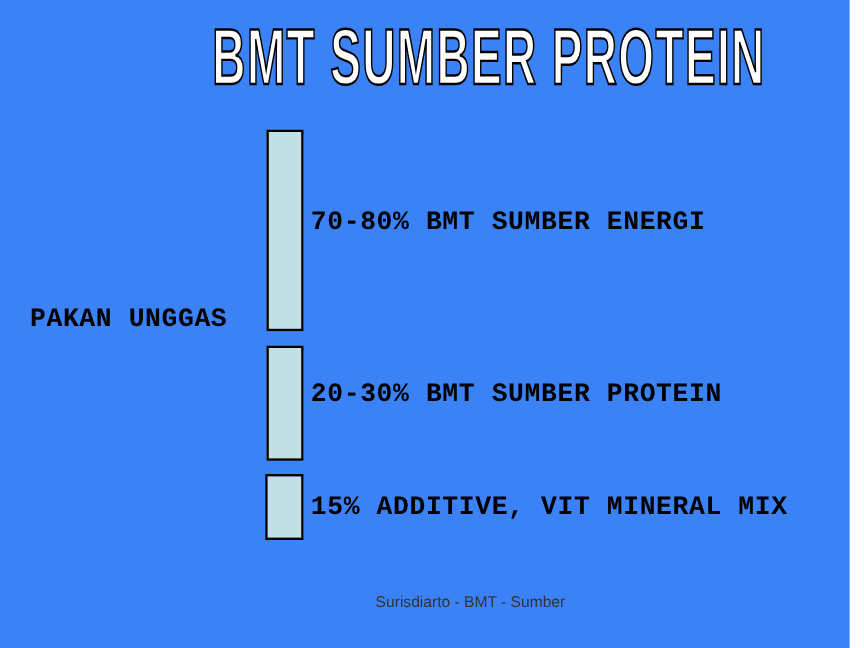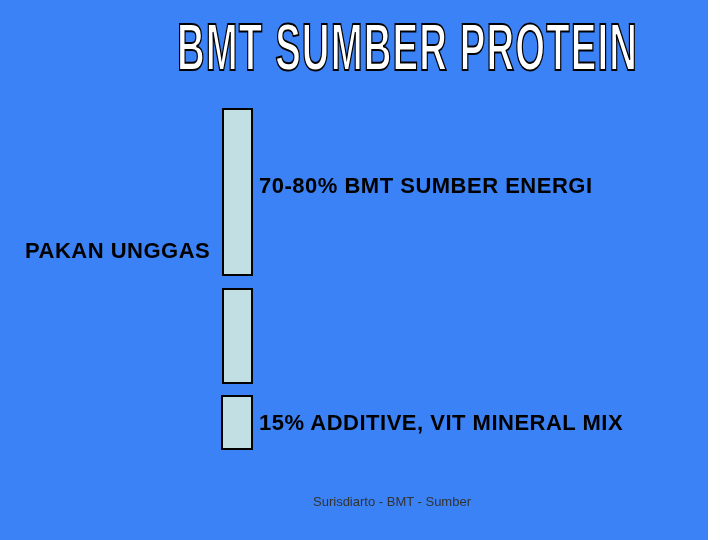--- a/index.html
+++ b/index.html
@@ -42,28 +42,28 @@
     position: absolute;
     border: 2px solid #000000;
     box-sizing: border-box;
     background: #c2e0e4;
   }
   .bar1 { left: 222px; top: 108px; width: 31px; height: 168px; }
   .bar2 { left: 222px; top: 288px; width: 31px; height: 96px; }
   .bar3 { left: 221px; top: 395px; width: 32px; height: 55px; }
   .label {
     position: absolute;
-    font-family: Liberation Sans, sans-serif;
+    font-family: Liberation Mono, monospace;
     font-weight: bold;
     font-size: 22px;
     letter-spacing: 0.5px;
     color: #000000;
     white-space: nowrap;
   }
-  .left-label { left: 25px;  top: 238px; text-align: right; }
+  .left-label { left: 25px;  top: 254px; text-align: right; }
   .l1         { left: 259px; top: 173px; }
   .l2         { left: 259px; top: 316px; }
   .l3         { left: 259px; top: 410px; }
   .footer {
     position: absolute;
     left: 0;
     top: 494px;
     width: 720px;
     text-align: center;
     font-family: "Liberation Sans", sans-serif;
@@ -81,20 +81,21 @@
   <h1 class="title"><span class="title-inner">BMT SUMBER PROTEIN</span></h1>
 
   <div class="bar bar1" style="background: rgb(194, 224, 228); border-color: rgb(0, 0, 0);"></div>
   <div class="bar bar2" style="background: rgb(194, 224, 228); border-color: rgb(0, 0, 0);"></div>
   <div class="bar bar3" style="background: rgb(194, 224, 228); border-color: rgb(0, 0, 0);"></div>
 
   <div class="label left-label">PAKAN UNGGAS</div>
 
   <div class="label l1">70-80% BMT SUMBER ENERGI</div>
 
+  <div class="label l2">20-30% BMT SUMBER PROTEIN</div>
 
   <div class="label l3">15% ADDITIVE, VIT MINERAL MIX</div>
 
   <div class="footer">
     <div>Surisdiarto - BMT - Sumber</div>
   </div>
 
 </div>
 
 </body></html>

